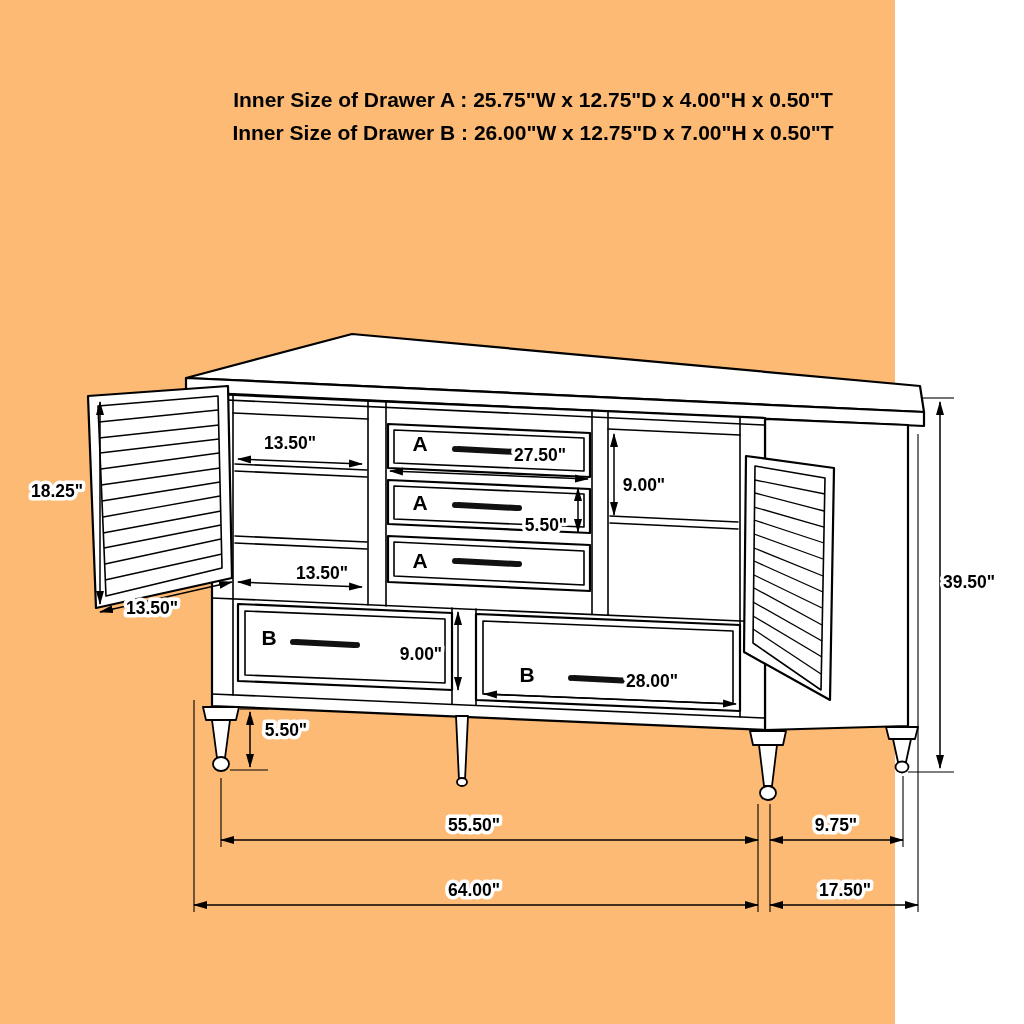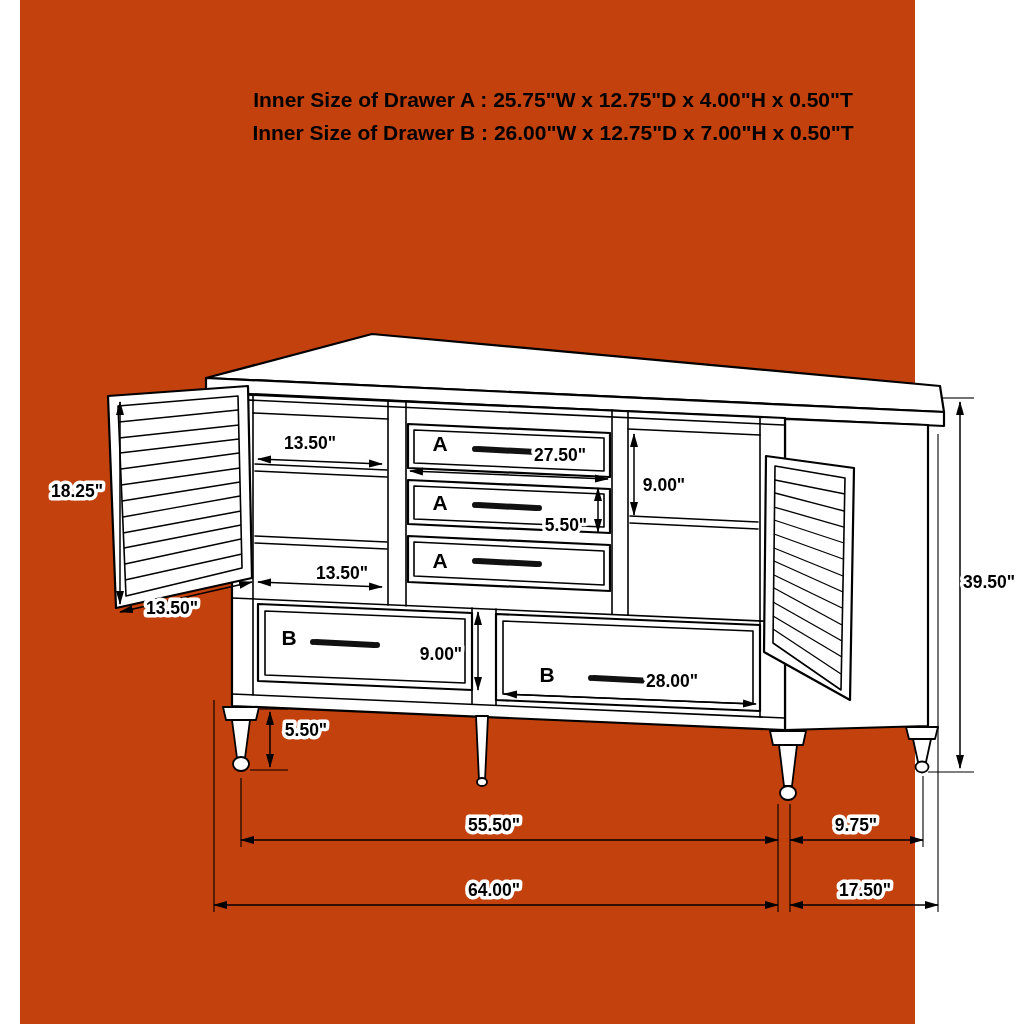--- a/index.html
+++ b/index.html
@@ -1,16 +1,16 @@
 <!DOCTYPE html>
 <html><head>
 <meta charset="utf-8">
 <style>
   html,body{margin:0;padding:0;background:#fff;width:1024px;height:1024px;overflow:hidden;}
-  .stage{position:relative;width:895px;height:1024px;background:#c2410c;margin-left:20px;}
+  .stage{position:relative;width:895px;height:1024px;background:#fdba74;}
   svg{display:block;}
   text{font-family:"Liberation Sans","DejaVu Sans",sans-serif;font-weight:700;fill:#000;}
   .title-text{font-size:21px;}
   .dim-label{font-size:17.5px;paint-order:stroke;stroke:#fff;stroke-width:7px;stroke-linejoin:round;}
   .red-label{font-size:21px;paint-order:stroke;stroke:#fff;stroke-width:6px;stroke-linejoin:round;}
   .ln{stroke:#000;stroke-width:1.6;fill:none;stroke-linejoin:round;stroke-linecap:round;}
   .ln2{stroke:#000;stroke-width:2.2;fill:#fff;stroke-linejoin:round;}
   .dim{stroke:#000;stroke-width:1.5;fill:none;}
   .ext{stroke:#000;stroke-width:1.1;}
   .slat{stroke:#000;stroke-width:1.3;}

